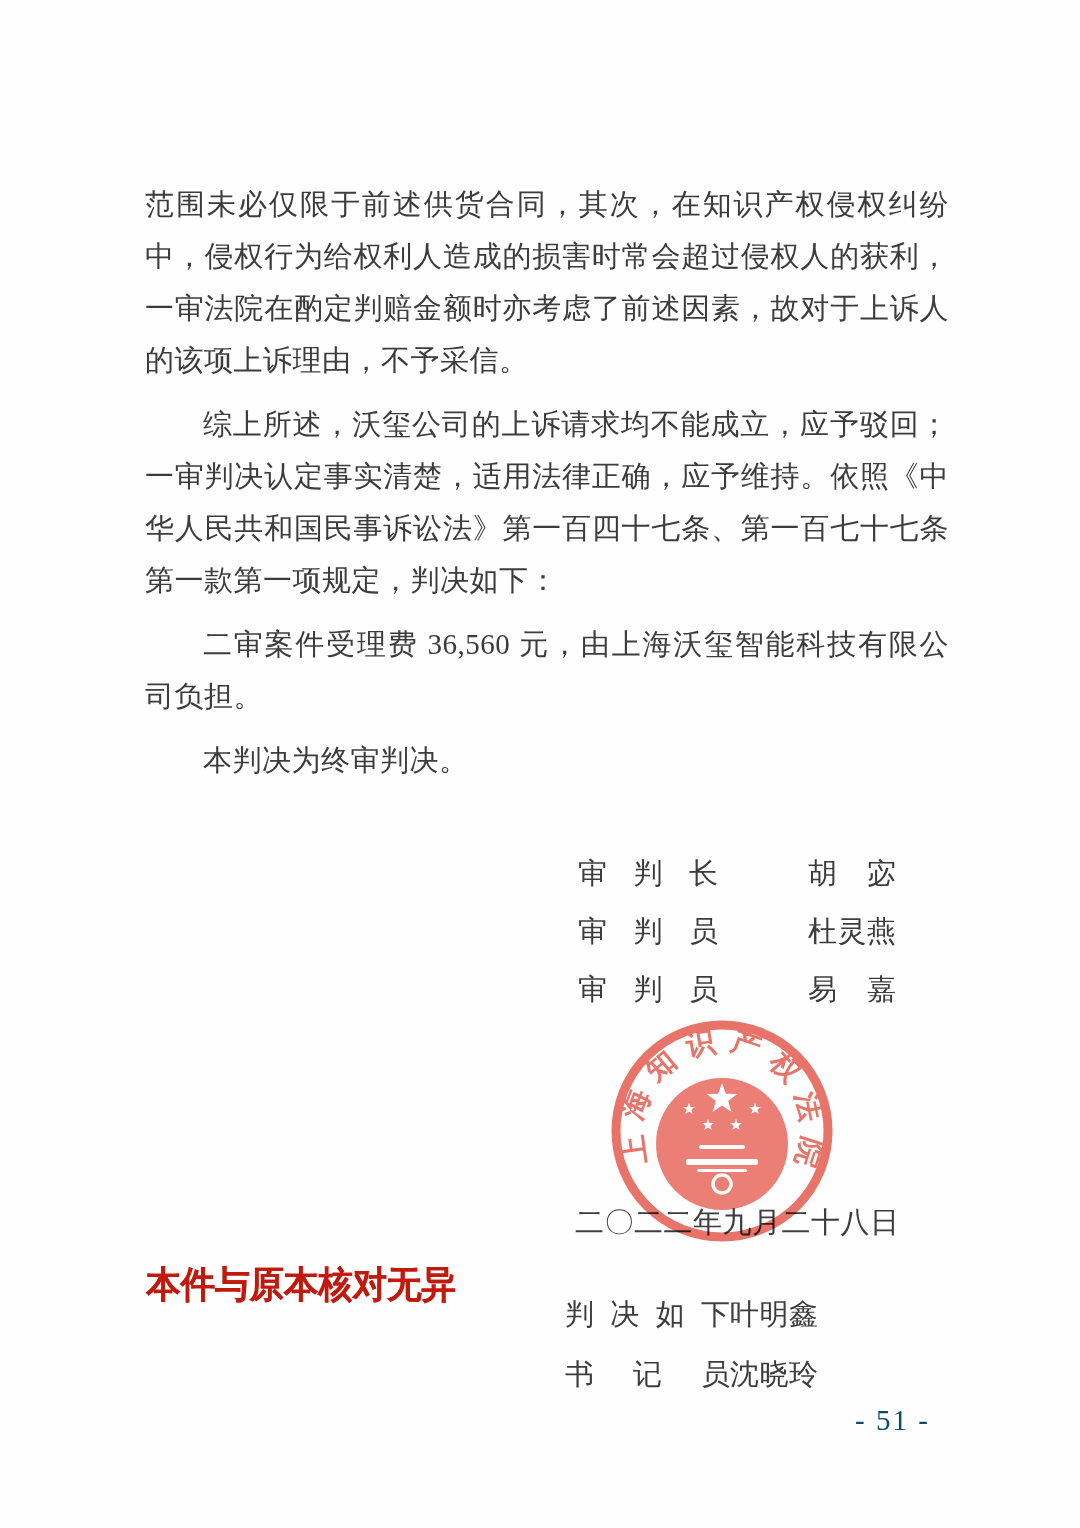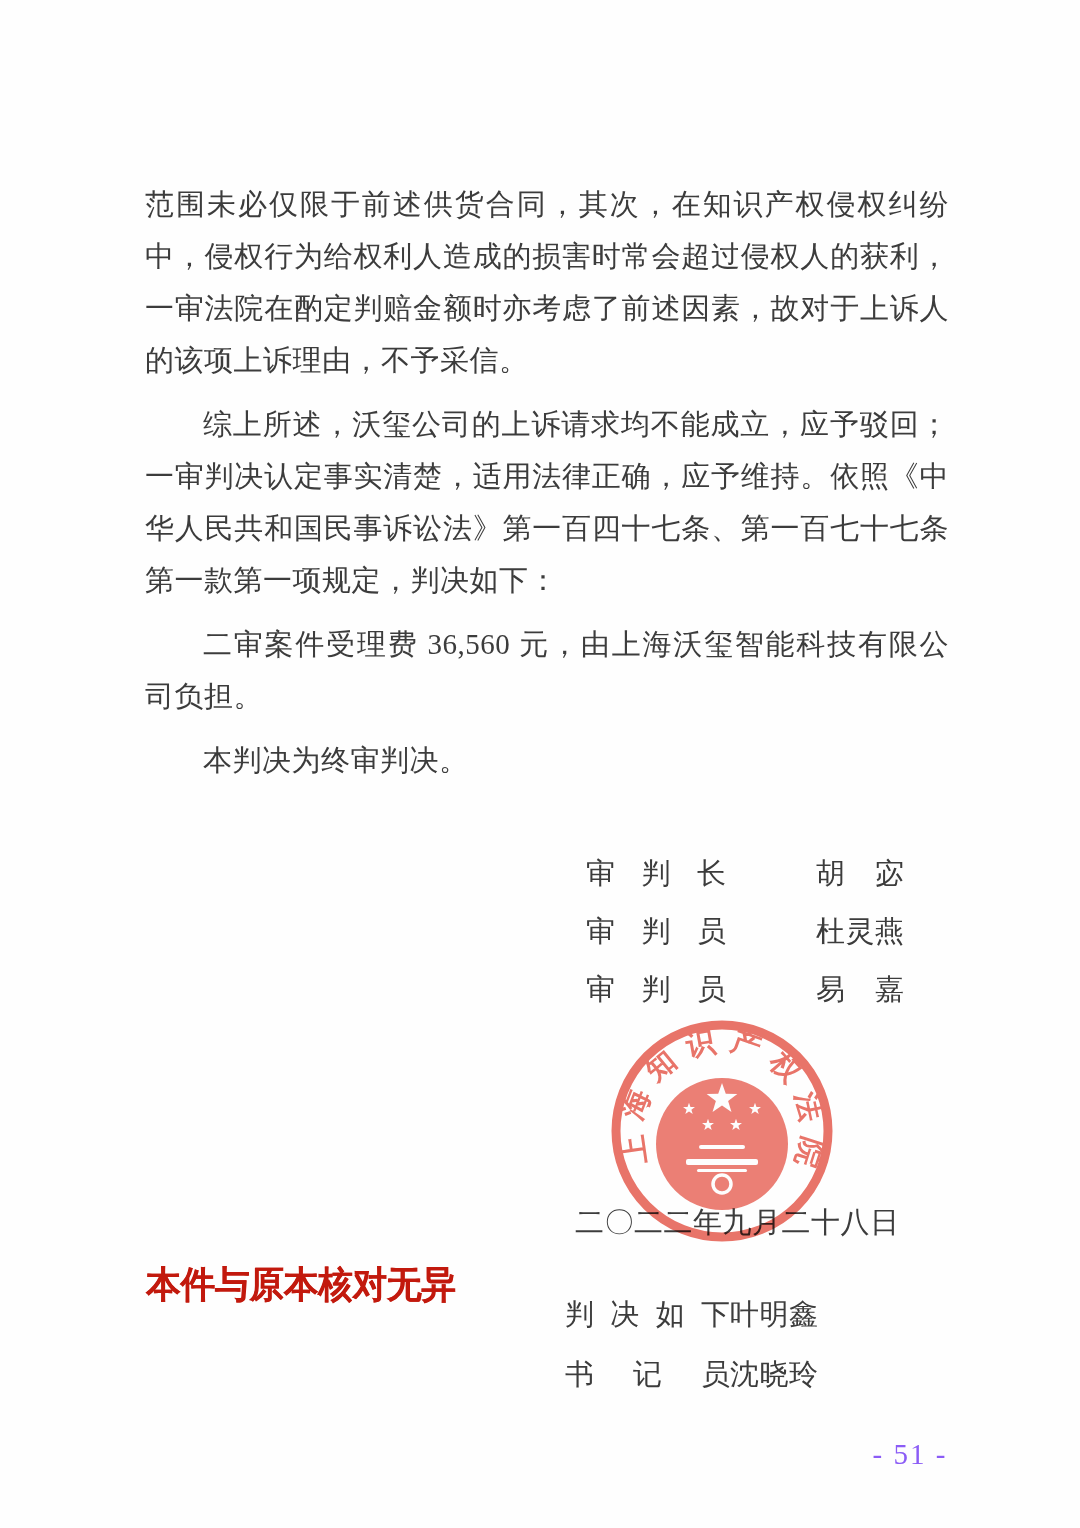--- a/index.html
+++ b/index.html
@@ -31,21 +31,21 @@
 
   
   .signatures {
     position: absolute;
     left: 578px;
     top: 844px;
     font-size: 29px;
     line-height: 58px;
     white-space: nowrap;
   }
-  .sig-row { height: 58px; margin-left: 8px; }
+  .sig-row { height: 58px; }
   .sig-role {
     display: inline-block;
     width: 140px;
     text-align: justify;
     text-align-last: justify;
     vertical-align: top;
   }
   .sig-name {
     display: inline-block;
     width: 88px;
@@ -122,26 +122,26 @@
     width: 88px;
     text-align: justify;
     text-align-last: justify;
     vertical-align: top;
   }
 
   
   .page-number {
     position: absolute;
     left: 855px;
-    top: 1438px;
+    top: 1404px;
     width: 110px;
-    text-align: center;
+    text-align: left;
     font-size: 29px;
     letter-spacing: 2px;
-    color: #8b5cf6;
+    color: #0c4a6e;
     white-space: nowrap;
   }
 </style>
 </head>
 <body>
 
 <div class="page">
 
   <div class="body-text">
     <p class="no-indent">范围未必仅限于前述供货合同，其次，在知识产权侵权纠纷中，侵权行为给权利人造成的损害时常会超过侵权人的获利，一审法院在酌定判赔金额时亦考虑了前述因素，故对于上诉人的该项上诉理由，不予采信。</p>

